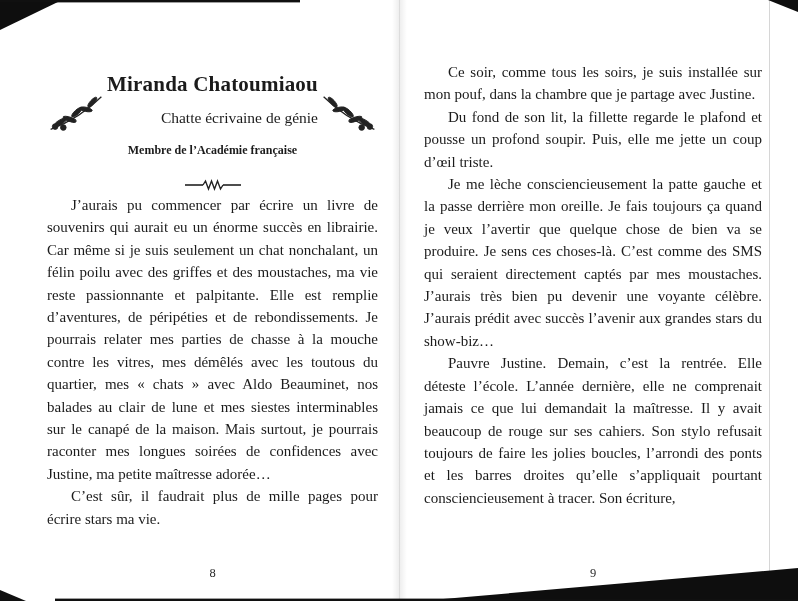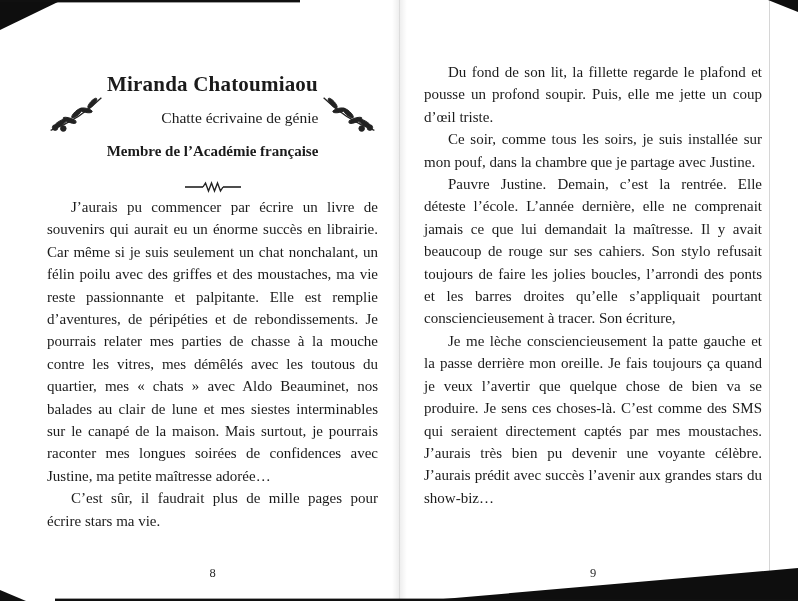--- a/index.html
+++ b/index.html
@@ -39,21 +39,21 @@
     white-space: nowrap;
   }
   .book-subtitle {
     font-size: 15.5px;
     margin-top: 12px;
     white-space: nowrap;
     text-align: right;
   }
   .book-affiliation {
     font-weight: bold;
-    font-size: 15px;
+    font-size: 12px;
     margin-top: 16px;
     white-space: nowrap;
   }
   .divider {
     text-align: center;
     margin-top: 20px;
     height: 16px;
   }
 
   
@@ -169,24 +169,24 @@
     </div>
 
     <div class="body-text">
       <p>J’aurais pu commencer par écrire un livre de souvenirs qui aurait eu un énorme succès en librairie. Car même si je suis seulement un chat nonchalant, un félin poilu avec des griffes et des moustaches, ma vie reste passionnante et palpitante. Elle est remplie d’aventures, de péripéties et de rebondissements. Je pourrais relater mes parties de chasse à la mouche contre les vitres, mes démêlés avec les toutous du quartier, mes « chats » avec Aldo Beauminet, nos balades au clair de lune et mes siestes interminables sur le canapé de la maison. Mais surtout, je pourrais raconter mes longues soirées de confidences avec Justine, ma petite maîtresse adorée…</p>
       <p>C’est sûr, il faudrait plus de mille pages pour écrire stars ma vie.</p>
     </div>
   </div>
 
   <div class="page page-right">
     <div class="body-text">
+      <p>Ce soir, comme tous les soirs, je suis installée sur mon pouf, dans la chambre que je partage avec Justine.</p>
       <p>Du fond de son lit, la fillette regarde le plafond et pousse un profond soupir. Puis, elle me jette un coup d’œil triste.</p>
-      <p>Ce soir, comme tous les soirs, je suis installée sur mon pouf, dans la chambre que je partage avec Justine.</p>
+      <p>Je me lèche consciencieusement la patte gauche et la passe derrière mon oreille. Je fais toujours ça quand je veux l’avertir que quelque chose de bien va se produire. Je sens ces choses-là. C’est comme des SMS qui seraient directement captés par mes moustaches. J’aurais très bien pu devenir une voyante célèbre. J’aurais prédit avec succès l’avenir aux grandes stars du show-biz…</p>
       <p>Pauvre Justine. Demain, c’est la rentrée. Elle déteste l’école. L’année dernière, elle ne comprenait jamais ce que lui demandait la maîtresse. Il y avait beaucoup de rouge sur ses cahiers. Son stylo refusait toujours de faire les jolies boucles, l’arrondi des ponts et les barres droites qu’elle s’appliquait pourtant consciencieusement à tracer. Son écriture,</p>
-      <p>Je me lèche consciencieusement la patte gauche et la passe derrière mon oreille. Je fais toujours ça quand je veux l’avertir que quelque chose de bien va se produire. Je sens ces choses-là. C’est comme des SMS qui seraient directement captés par mes moustaches. J’aurais très bien pu devenir une voyante célèbre. J’aurais prédit avec succès l’avenir aux grandes stars du show-biz…</p>
     </div>
   </div>
 
   <div class="page-num left">8</div>
   <div class="page-num right">9</div>
 
   <svg class="photo-edges" width="798" height="601" viewBox="0 0 798 601">
     <polygon points="0,0 62,0 0,30" fill="#0e0e0e"></polygon>
     <rect x="0" y="0" width="300" height="2.4" fill="#101010"></rect>
     <polygon points="768,0 798,0 798,12" fill="#0e0e0e"></polygon>

